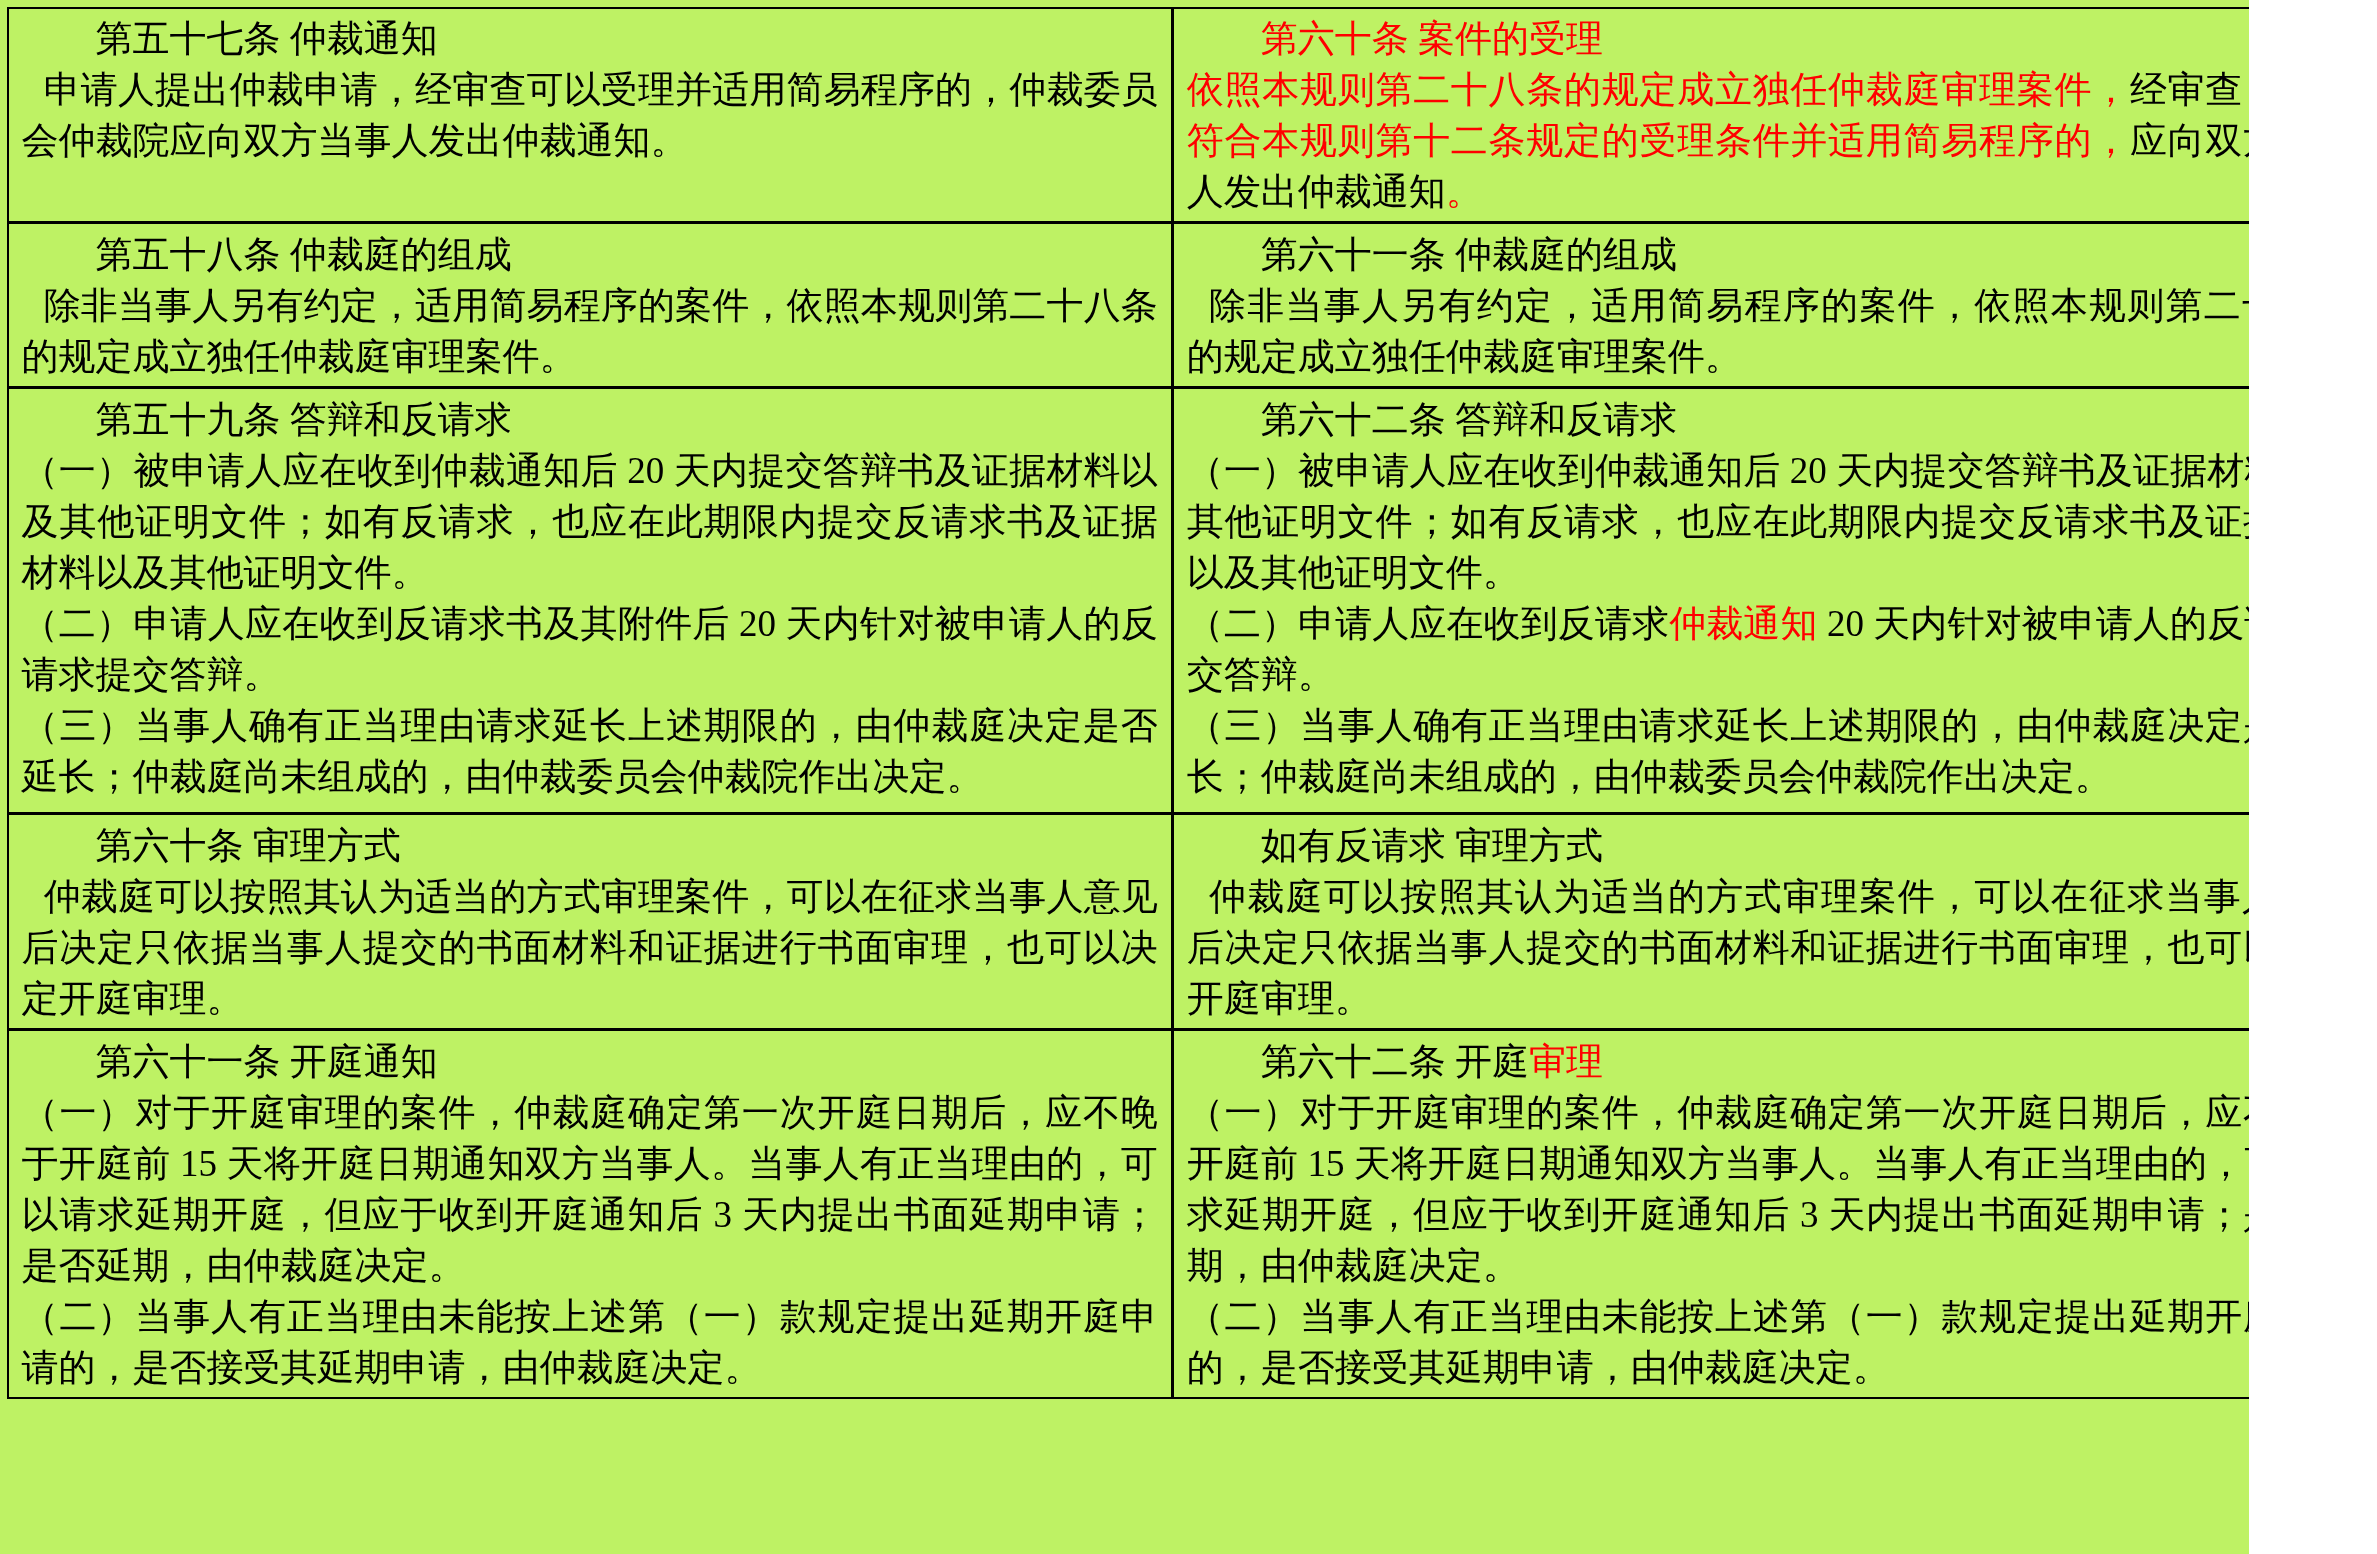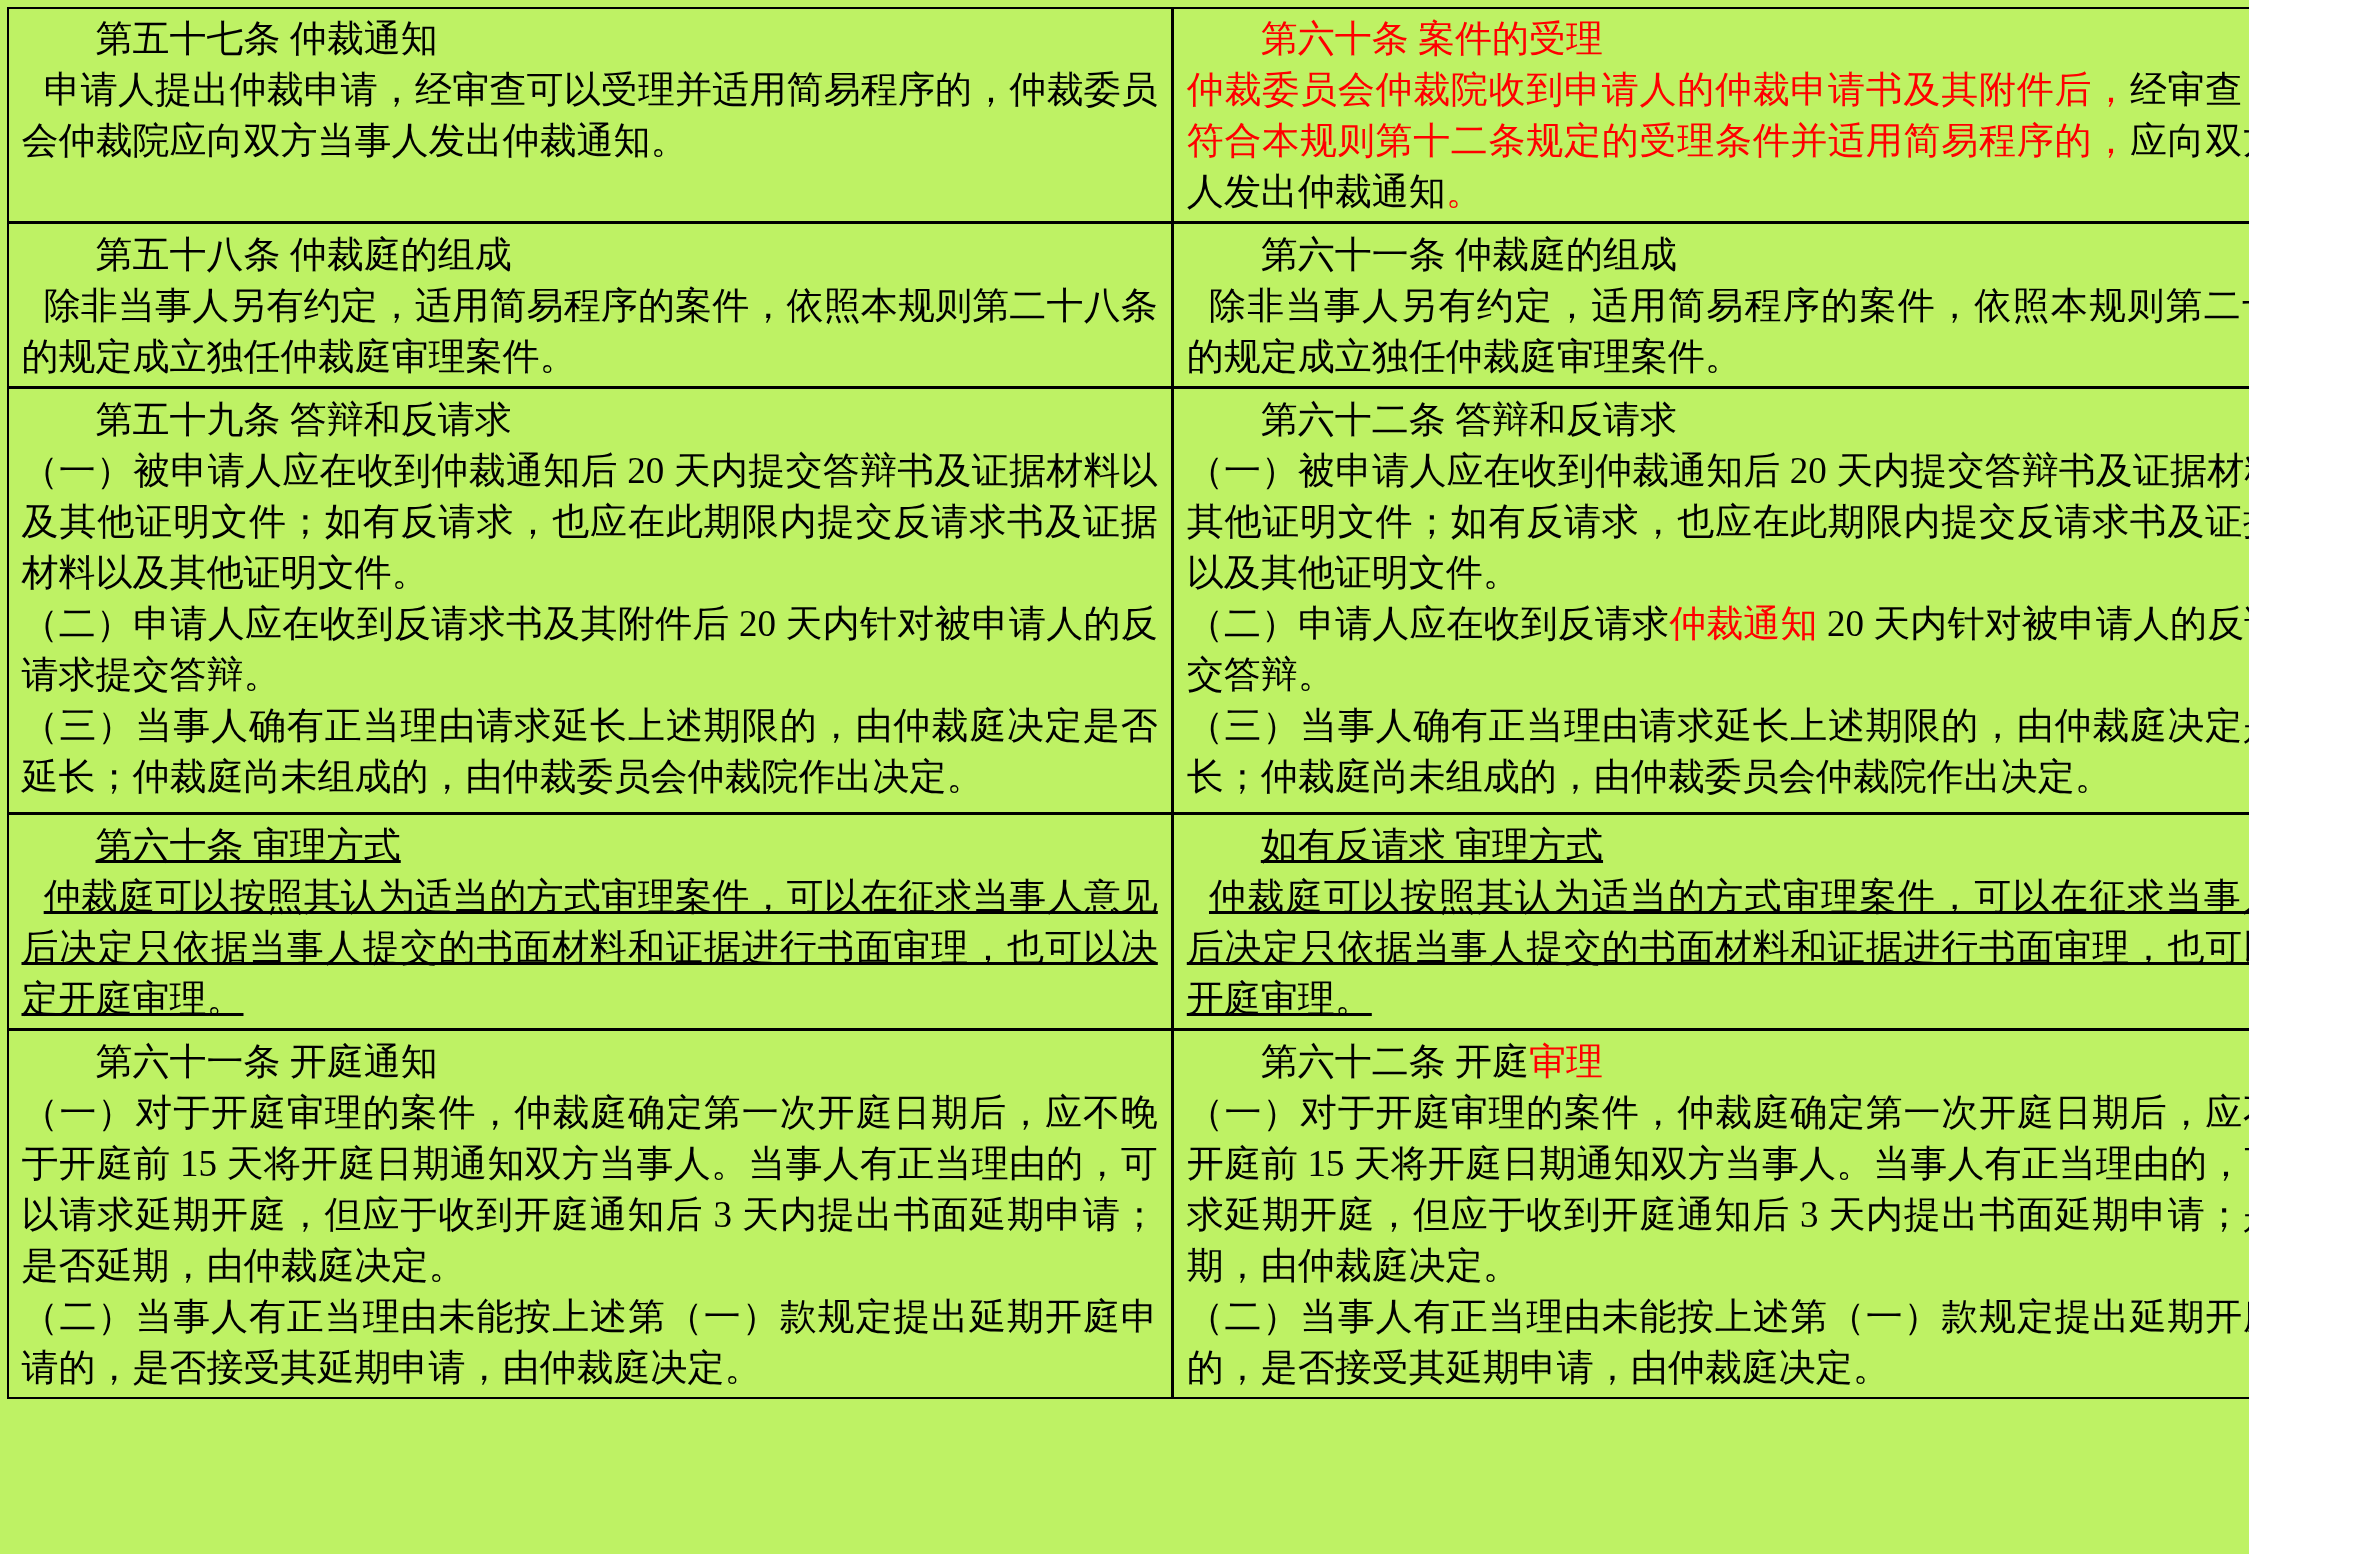--- a/index.html
+++ b/index.html
@@ -55,21 +55,21 @@
 
 <div class="page">
   <div class="cmp-table" id="comparison-table" style="border-color: rgb(0, 0, 0);">
       <div class="row" style="min-height: 211px;">
         <div class="cell left">
           <p class="title"><span>第五十七条 仲裁通知</span></p>
           <p class="body indent"><span>申请人提出仲裁申请，经审查可以受理并适用简易程序的，仲裁委员会仲裁院应向双方当事人发出仲裁通知。</span></p>
         </div>
         <div class="cell right">
           <p class="title"><span class="red bold" style="color: rgb(255, 0, 0);">第六十条 案件的受理</span></p>
-          <p class="body"><span class="red bold" style="color: rgb(255, 0, 0);">仲裁委员会仲裁院收到申请人的仲裁申请书及其附件后，</span><span>经审查</span><span class="red bold" style="color: rgb(255, 0, 0);">，认为符合本规则第十二条规定的受理条件并适用简易程序的，</span><span>应向双方当事人发出仲裁通知</span><span class="red bold" style="color: rgb(255, 0, 0);">。</span></p>
+          <p class="body"><span class="red bold" style="color: rgb(255, 0, 0);">依照本规则第二十八条的规定成立独任仲裁庭审理案件，</span><span>经审查</span><span class="red bold" style="color: rgb(255, 0, 0);">，认为符合本规则第十二条规定的受理条件并适用简易程序的，</span><span>应向双方当事人发出仲裁通知</span><span class="red bold" style="color: rgb(255, 0, 0);">。</span></p>
         </div>
       </div>
       <div class="row" style="min-height: 163px;">
         <div class="cell left">
           <p class="title"><span>第五十八条 仲裁庭的组成</span></p>
           <p class="body indent"><span>除非当事人另有约定，适用简易程序的案件，依照本规则第二十八条的规定成立独任仲裁庭审理案件。</span></p>
         </div>
         <div class="cell right">
           <p class="title"><span>第六十一条 仲裁庭的组成</span></p>
           <p class="body indent"><span>除非当事人另有约定，适用简易程序的案件，依照本规则第二十八条的规定成立独任仲裁庭审理案件。</span></p>
@@ -82,21 +82,21 @@
           <p class="body"><span>（二）申请人应在收到反请求书及其附件后 20 天内针对被申请人的反请求提交答辩。</span></p>
           <p class="body"><span>（三）当事人确有正当理由请求延长上述期限的，由仲裁庭决定是否延长；仲裁庭尚未组成的，由仲裁委员会仲裁院作出决定。</span></p>
         </div>
         <div class="cell right">
           <p class="title"><span>第六十二条 答辩和反请求</span></p>
           <p class="body"><span>（一）被申请人应在收到仲裁通知后 20 天内提交答辩书及证据材料以及其他证明文件；如有反请求，也应在此期限内提交反请求书及证据材料以及其他证明文件。</span></p>
           <p class="body"><span>（二）申请人应在收到反请求</span><span class="red bold" style="color: rgb(255, 0, 0);">仲裁通知</span><span> 20 天内针对被申请人的反请求提交答辩。</span></p>
           <p class="body"><span>（三）当事人确有正当理由请求延长上述期限的，由仲裁庭决定是否延长；仲裁庭尚未组成的，由仲裁委员会仲裁院作出决定。</span></p>
         </div>
       </div>
-      <div class="row" style="min-height: 214px; text-decoration: underline;">
+      <div class="row" style="min-height: 214px;">
         <div class="cell left">
           <p class="title"><span>第六十条 审理方式</span></p>
           <p class="body indent"><span>仲裁庭可以按照其认为适当的方式审理案件，可以在征求当事人意见后决定只依据当事人提交的书面材料和证据进行书面审理，也可以决定开庭审理。</span></p>
         </div>
         <div class="cell right">
           <p class="title"><span>如有反请求 审理方式</span></p>
           <p class="body indent"><span>仲裁庭可以按照其认为适当的方式审理案件，可以在征求当事人意见后决定只依据当事人提交的书面材料和证据进行书面审理，也可以决定开庭审理。</span></p>
         </div>
       </div>
       <div class="row" style="min-height: 342px;">

